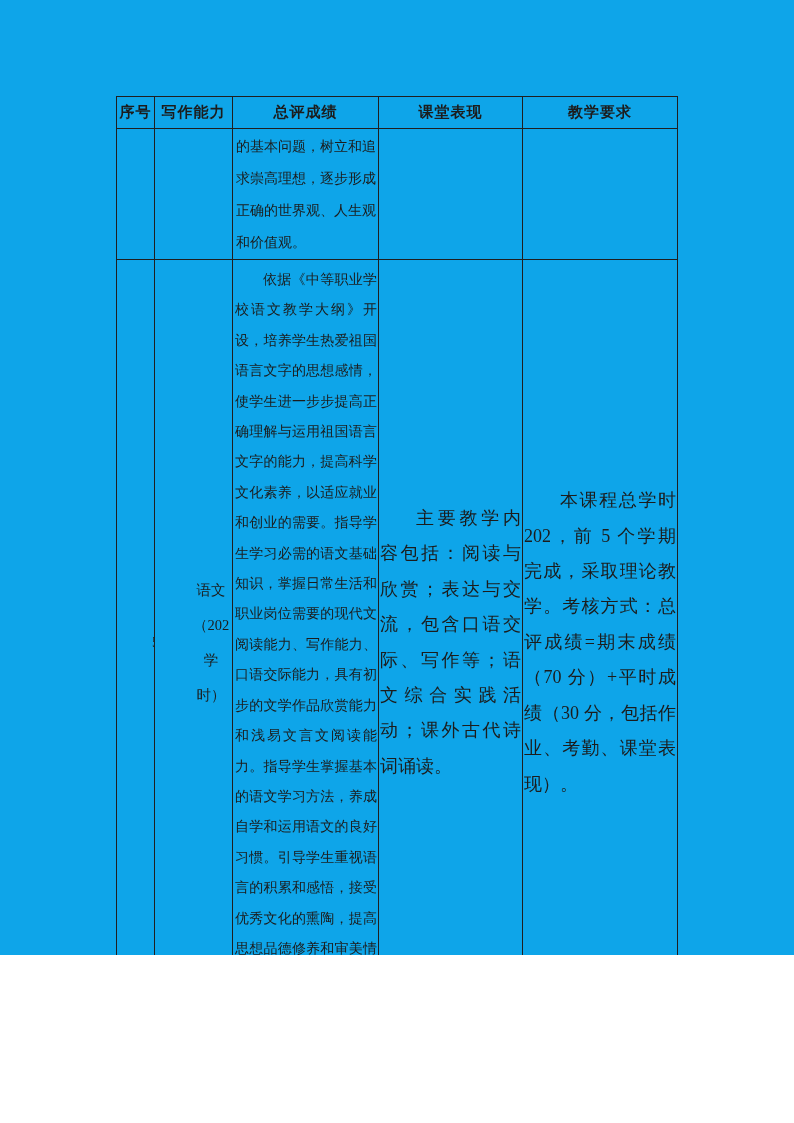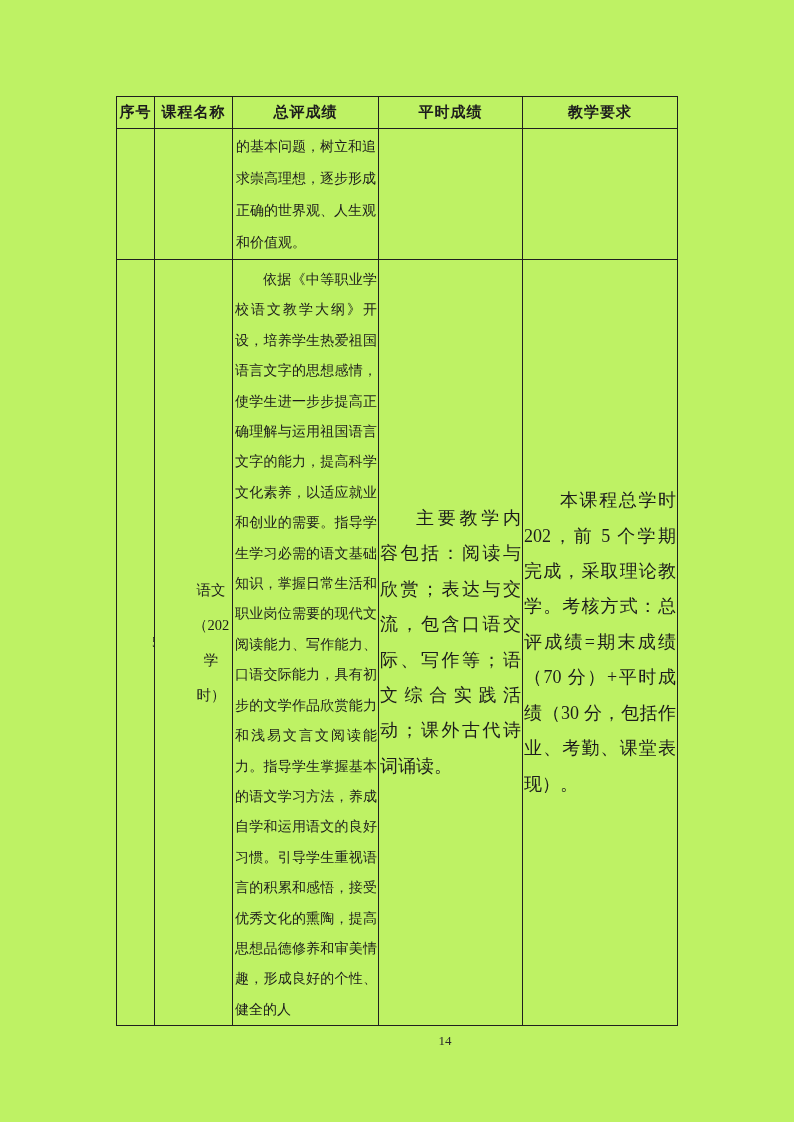--- a/index.html
+++ b/index.html
@@ -7,22 +7,22 @@
     padding: 0;
     background: #ffffff;
     width: 794px;
     height: 1123px;
     font-family: "Liberation Serif", "DejaVu Serif", serif;
     color: #1c1c1c;
   }
   .sheet {
     position: relative;
     width: 794px;
-    height: 1122px;
-    background: #bef264;
+    height: 955px;
+    background: #0ea5e9;
     overflow: hidden;
   }
   table.course-table {
     position: absolute;
     left: 116px;
     top: 96px;
     width: 561px;
     border-collapse: collapse;
     table-layout: fixed;
   }
@@ -96,23 +96,23 @@
     <colgroup>
       <col style="width:38px">
       <col style="width:78px">
       <col style="width:146px">
       <col style="width:144px">
       <col style="width:155px">
     </colgroup>
     <thead>
       <tr>
         <th>序号</th>
-        <th>课程名称</th>
+        <th>写作能力</th>
         <th>总评成绩</th>
-        <th>平时成绩</th>
+        <th>课堂表现</th>
         <th>教学要求</th>
       </tr>
     </thead>
     <tbody>
       <tr class="row-cont">
         <td class="cell-center"></td>
         <td class="cell-center"></td>
         <td>
           <div class="txt-cont">的基本问题，树立和追求崇高理想，逐步形成正确的世界观、人生观和价值观。</div>
         </td>

